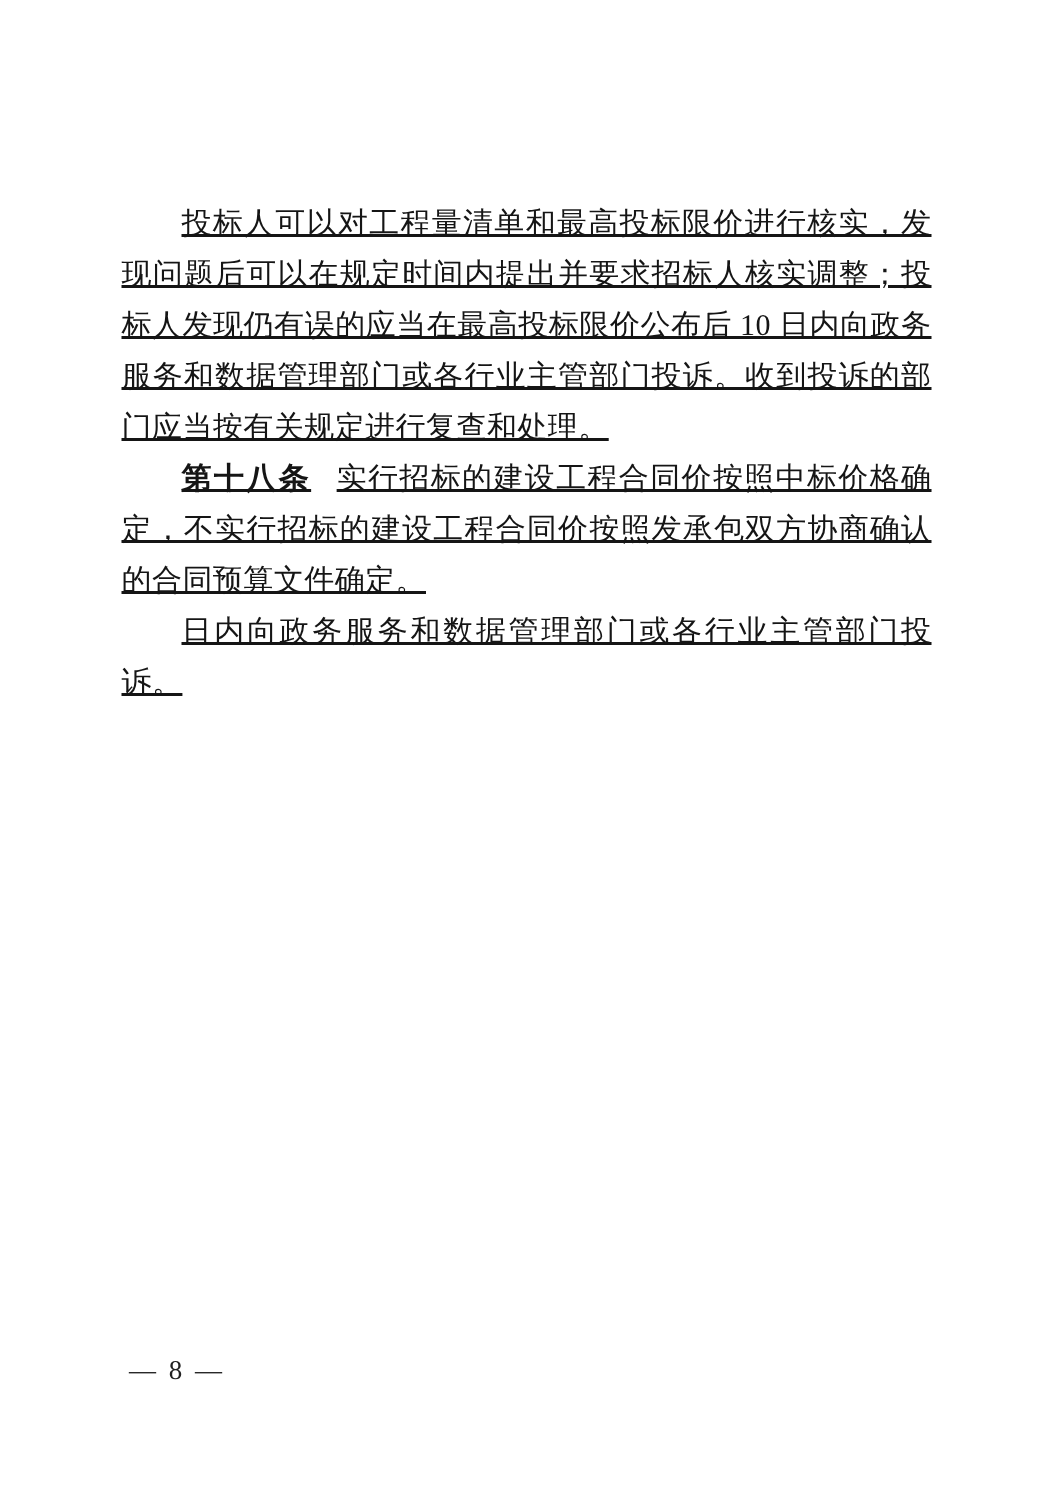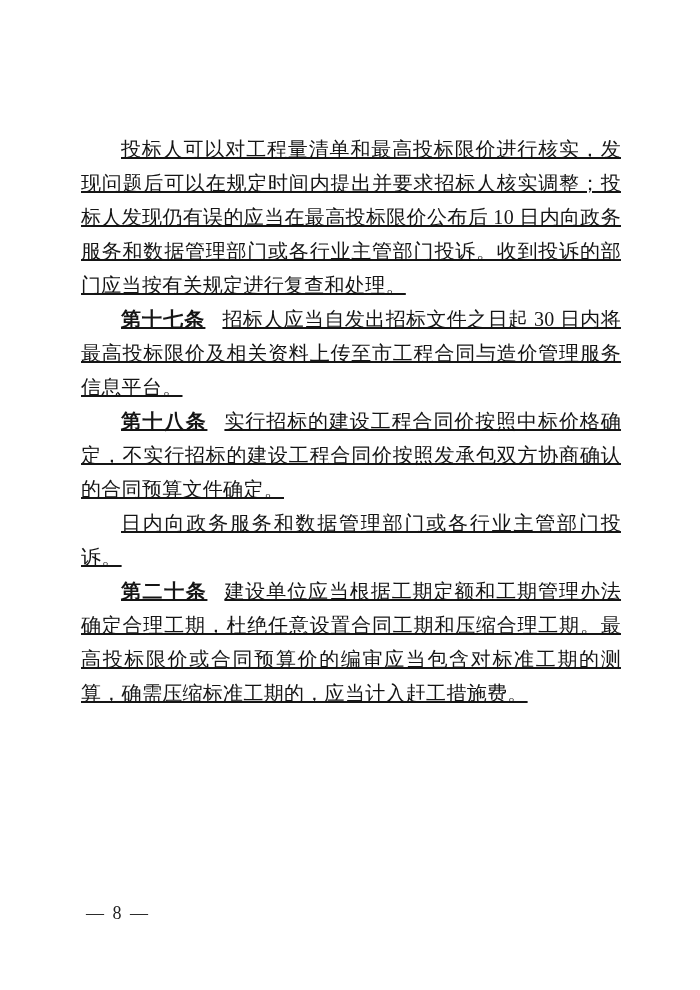--- a/index.html
+++ b/index.html
@@ -53,27 +53,25 @@
   }
 </style>
 </head>
 <body>
 
 <div class="page">
   <div class="content">
 
     <p class="para"><span>投标人可以对工程量清单和最高投标限价进行核实，发现问题后可以在规定时间内提出并要求招标人核实调整；投标人发现仍有误的应当在最高投标限价公布后 10 日内向政务服务和数据管理部门或各行业主管部门投诉。收到投诉的部门应当按有关规定进行复查和处理。</span></p>
 
-    <p class="para"><span class="article-no">第十七条</span><span>招标人应当自发出招标文件之日起 30 日内将最高投标限价及相关资料上传至市工程合同与造价管理服务信息平台。</span></p>
 
 
 
     <p class="para"><span class="article-no">第十八条</span><span>实行招标的建设工程合同价按照中标价格确定，不实行招标的建设工程合同价按照发承包双方协商确认的合同预算文件确定。</span></p>
 
     <p class="para"><span>日内向政务服务和数据管理部门或各行业主管部门投诉。</span></p>
 
-    <p class="para"><span class="article-no">第二十条</span><span>建设单位应当根据工期定额和工期管理办法确定合理工期，杜绝任意设置合同工期和压缩合理工期。最高投标限价或合同预算价的编审应当包含对标准工期的测算，确需压缩标准工期的，应当计入赶工措施费。</span></p>
 
 
   </div>
 
   <div class="page-number">— 8 —</div>
 </div>
 
 </body></html>

